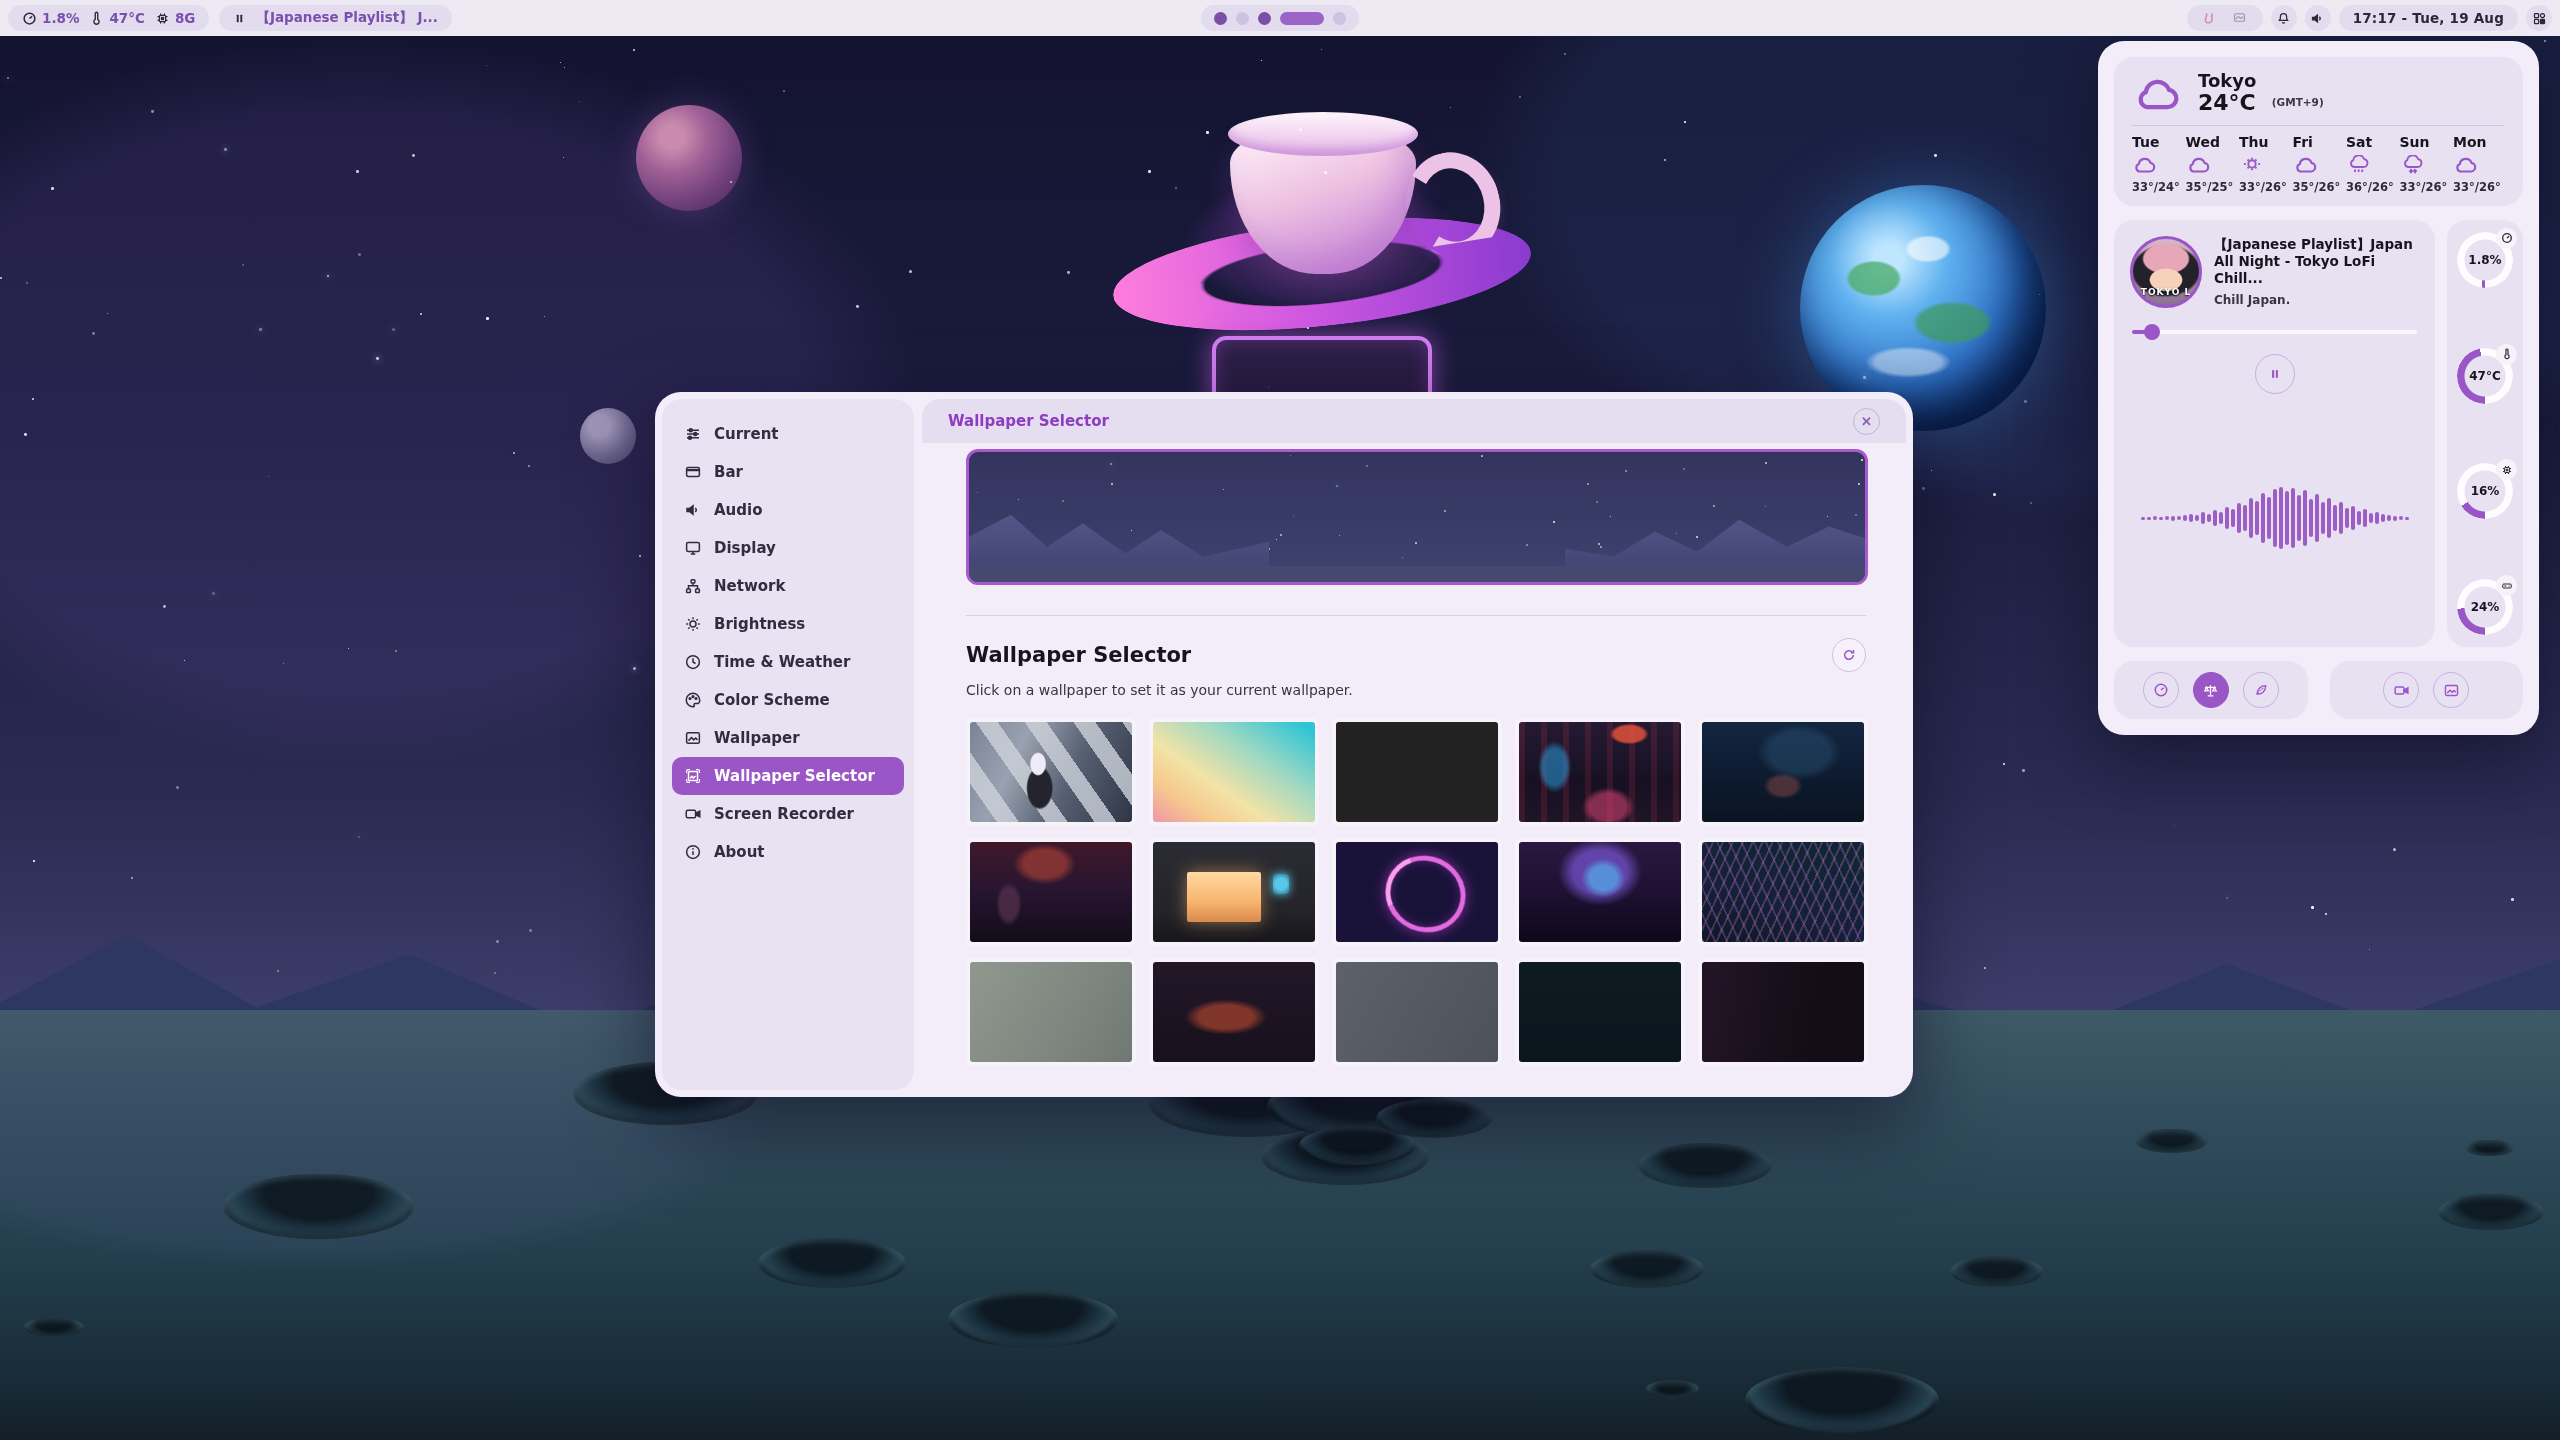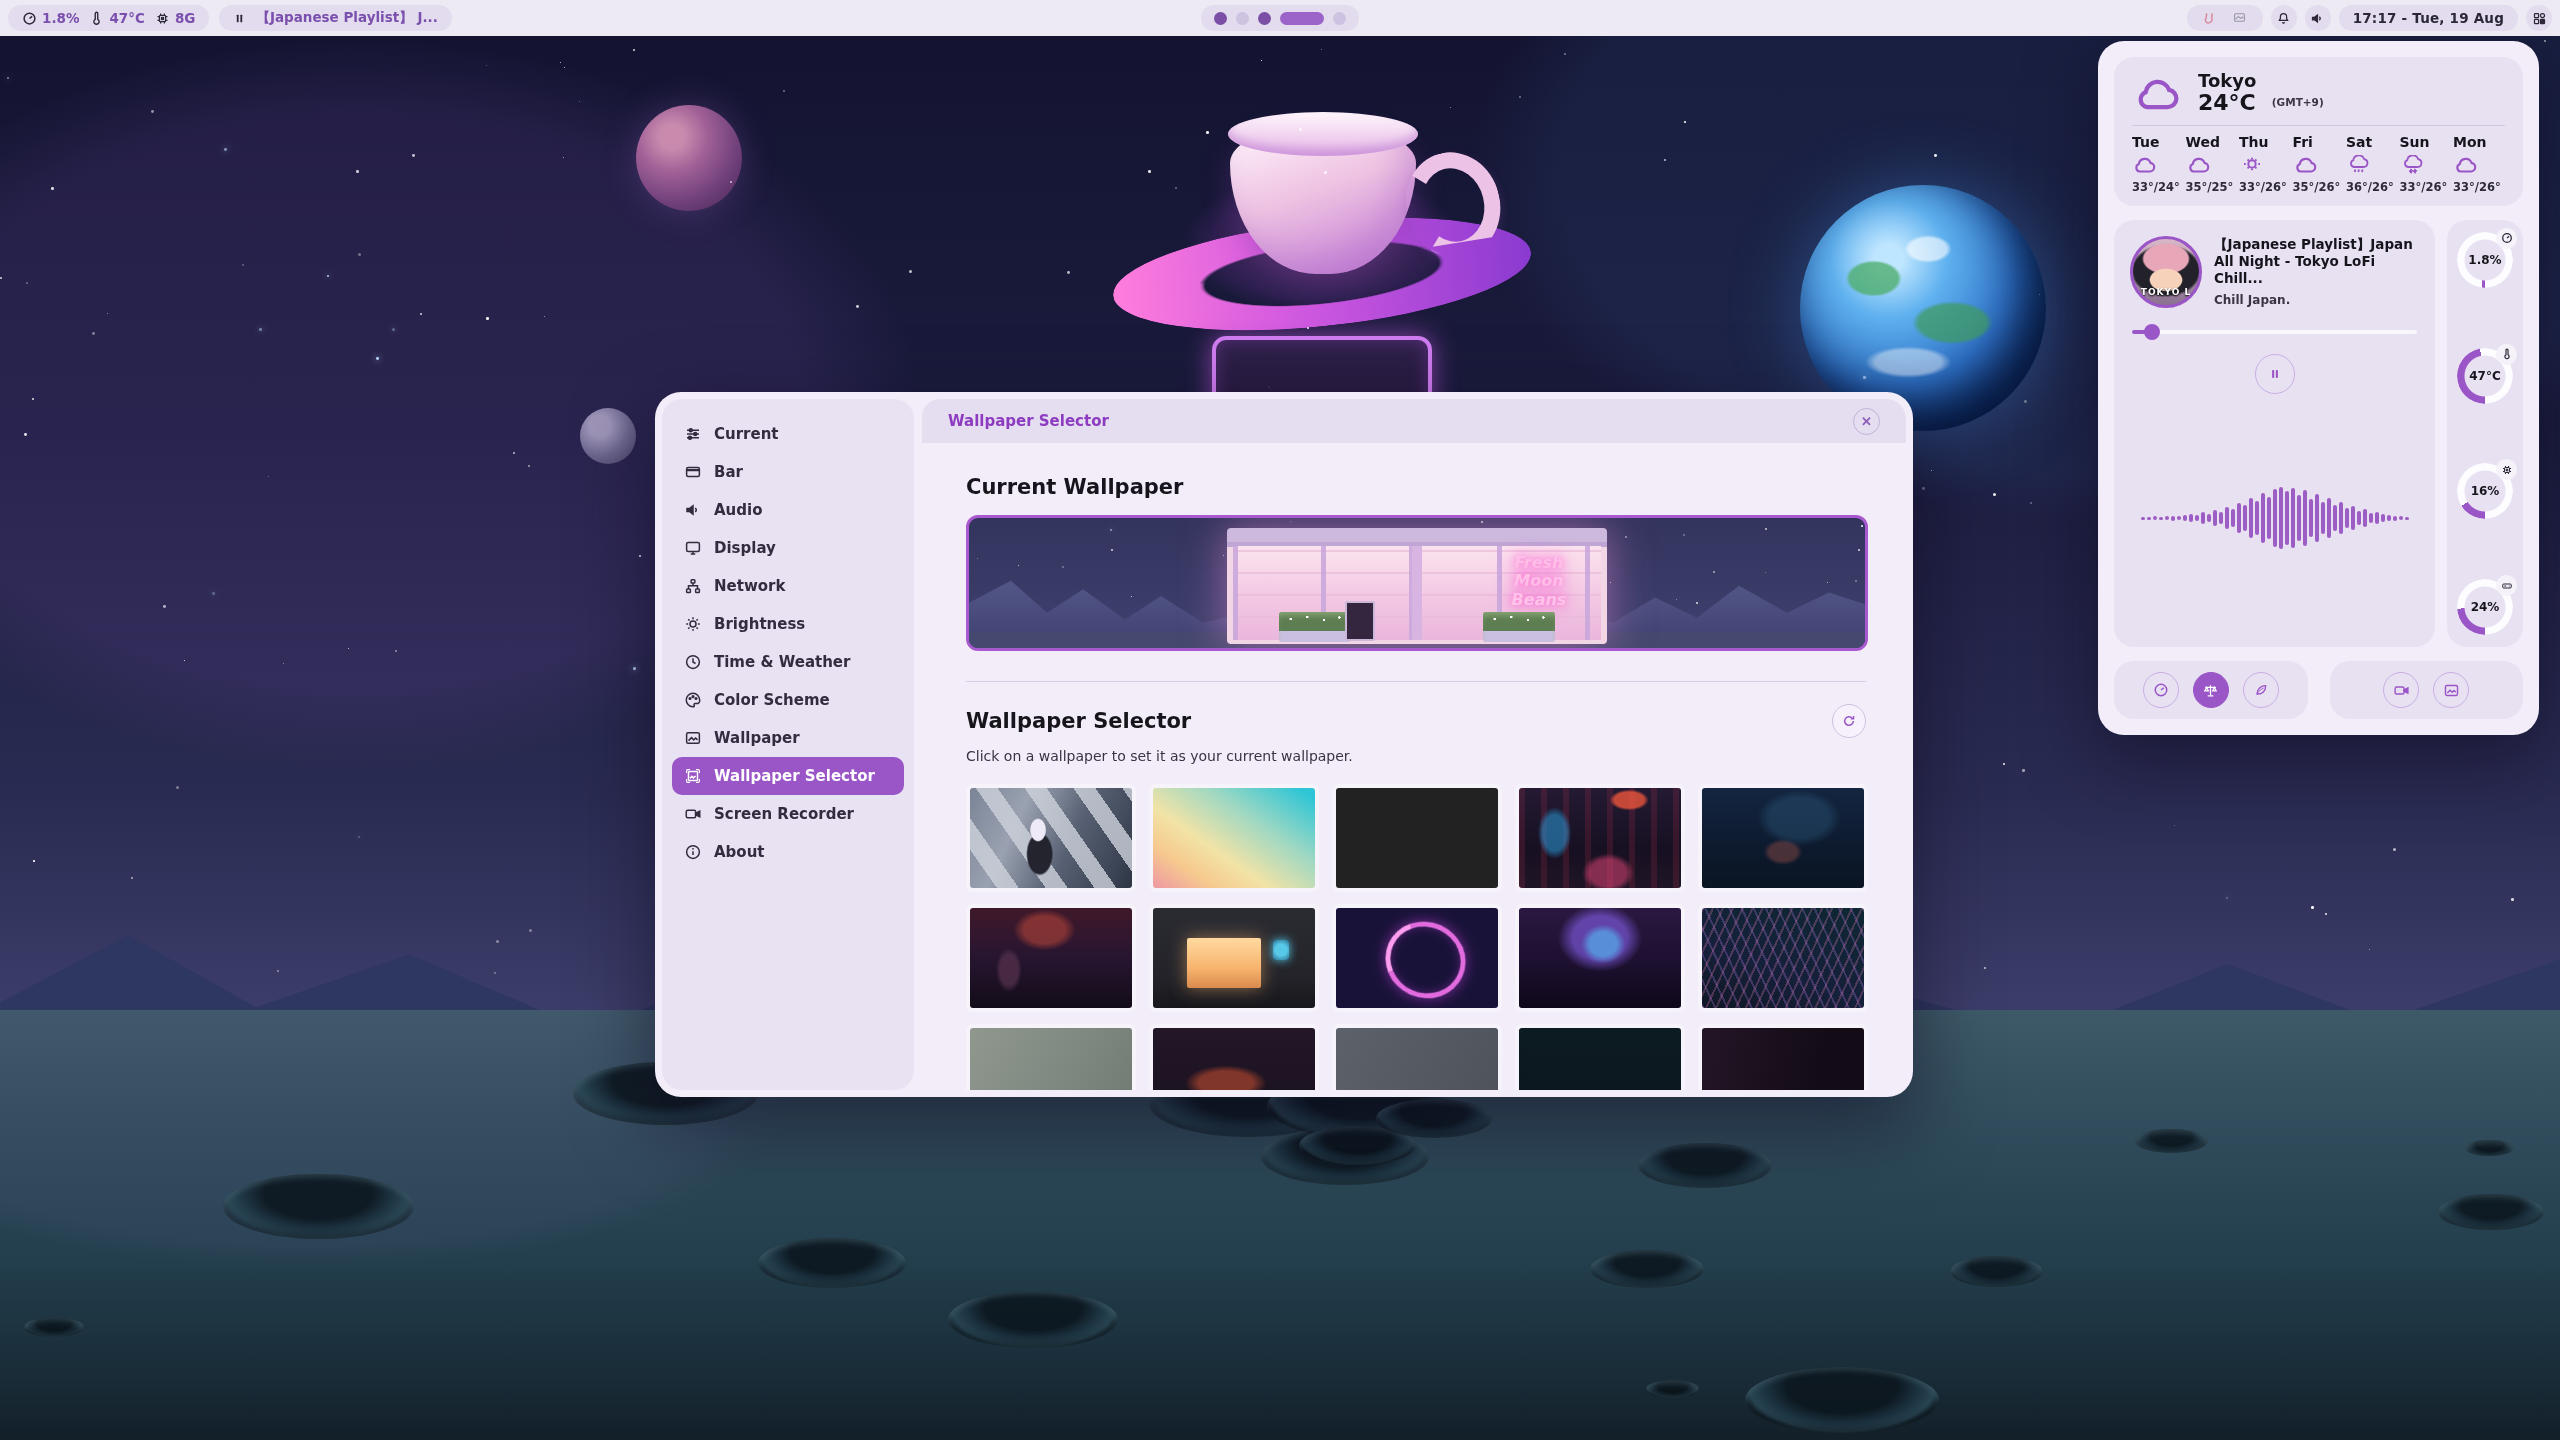--- a/index.html
+++ b/index.html
@@ -668,21 +668,20 @@
   </aside>
 
   <div class="content">
     <div class="content-header">
       <span class="content-title">Wallpaper Selector</span>
       <button class="close-btn">
         <span>✕</span>
       </button>
     </div>
     <div class="content-body">
-      <h2 class="h-section">Current Wallpaper</h2>
 
       <div class="preview">
         <div class="pv-sky">
             <i class="star" style="left: 714px; top: 16px; width: 1.78264px; height: 1.78264px; opacity: 0.34;"></i>
             <i class="star" style="left: 39px; top: 102px; width: 1.5163px; height: 1.5163px; opacity: 0.93;"></i>
             <i class="star" style="left: 307px; top: 87px; width: 1.40474px; height: 1.40474px; opacity: 0.92;"></i>
             <i class="star" style="left: 370px; top: 83px; width: 1.13542px; height: 1.13542px; opacity: 0.67;"></i>
             <i class="star" style="left: 840px; top: 89px; width: 1.33876px; height: 1.33876px; opacity: 0.9; box-shadow: rgb(188, 215, 255) 0px 0px 6px; background: rgb(188, 215, 255);"></i>
             <i class="star" style="left: 142px; top: 31px; width: 2.45188px; height: 2.45188px; opacity: 0.82;"></i>
             <i class="star" style="left: 749px; top: 86px; width: 1.04172px; height: 1.04172px; opacity: 0.73;"></i>
@@ -722,30 +721,20 @@
             <i class="star" style="left: 886px; top: 62px; width: 2.17158px; height: 2.17158px; opacity: 0.4;"></i>
             <i class="star" style="left: 687px; top: 109px; width: 1.84332px; height: 1.84332px; opacity: 0.54;"></i>
             <i class="star" style="left: 762px; top: 88px; width: 2.13412px; height: 2.13412px; opacity: 0.4;"></i>
             <i class="star" style="left: 727px; top: 84px; width: 2.21819px; height: 2.21819px; opacity: 0.85;"></i>
             <i class="star" style="left: 584px; top: 69px; width: 2.47805px; height: 2.47805px; opacity: 0.95;"></i>
             <i class="star" style="left: 93px; top: 48px; width: 2.36807px; height: 2.36807px; opacity: 0.36;"></i>
           </div>
         <div class="pv-mtn l"></div>
         <div class="pv-mtn r"></div>
         <div class="pv-ground"></div>
-        <div class="pv-shop">
-          <div class="pv-glass"></div>
-          <div class="pv-door"></div>
-          <div class="pv-neon" style="white-space:pre-line">Fresh
-Moon
-Beans</div>
-          <div class="pv-plant pl"></div>
-          <div class="pv-plant pr"></div>
-          <div class="pv-board"></div>
-        </div>
       </div>
 
       <hr class="divider">
 
       <div class="section-head">
         <h2 class="h-section">Wallpaper Selector</h2>
         <button class="refresh-btn">
           <span>
             <svg width="16" height="16" viewBox="0 0 24 24" fill="none" stroke="currentColor" stroke-width="2.2">
                 <path d="M18.5 12a6.5 6.5 0 1 1-1.8-4.5"></path>

